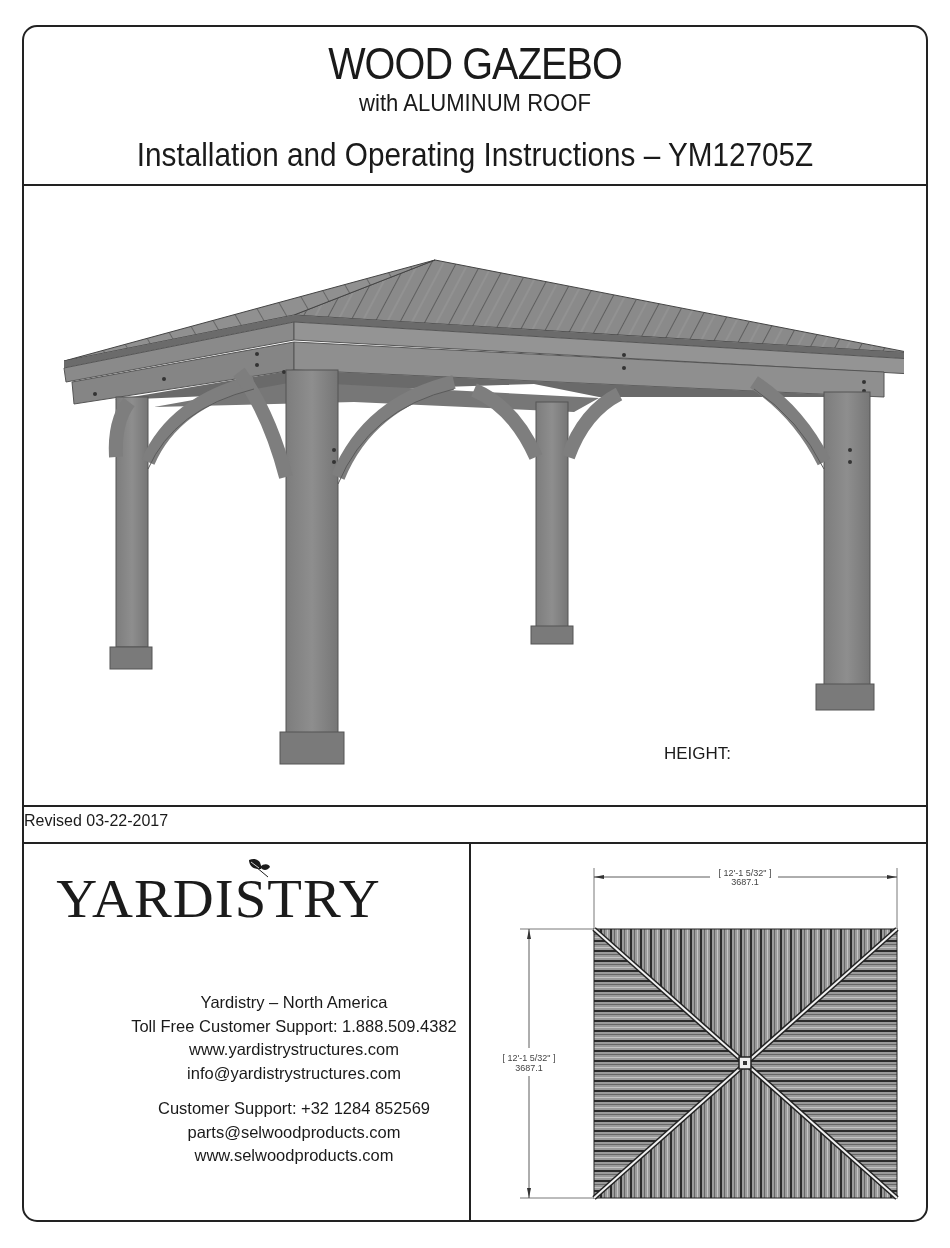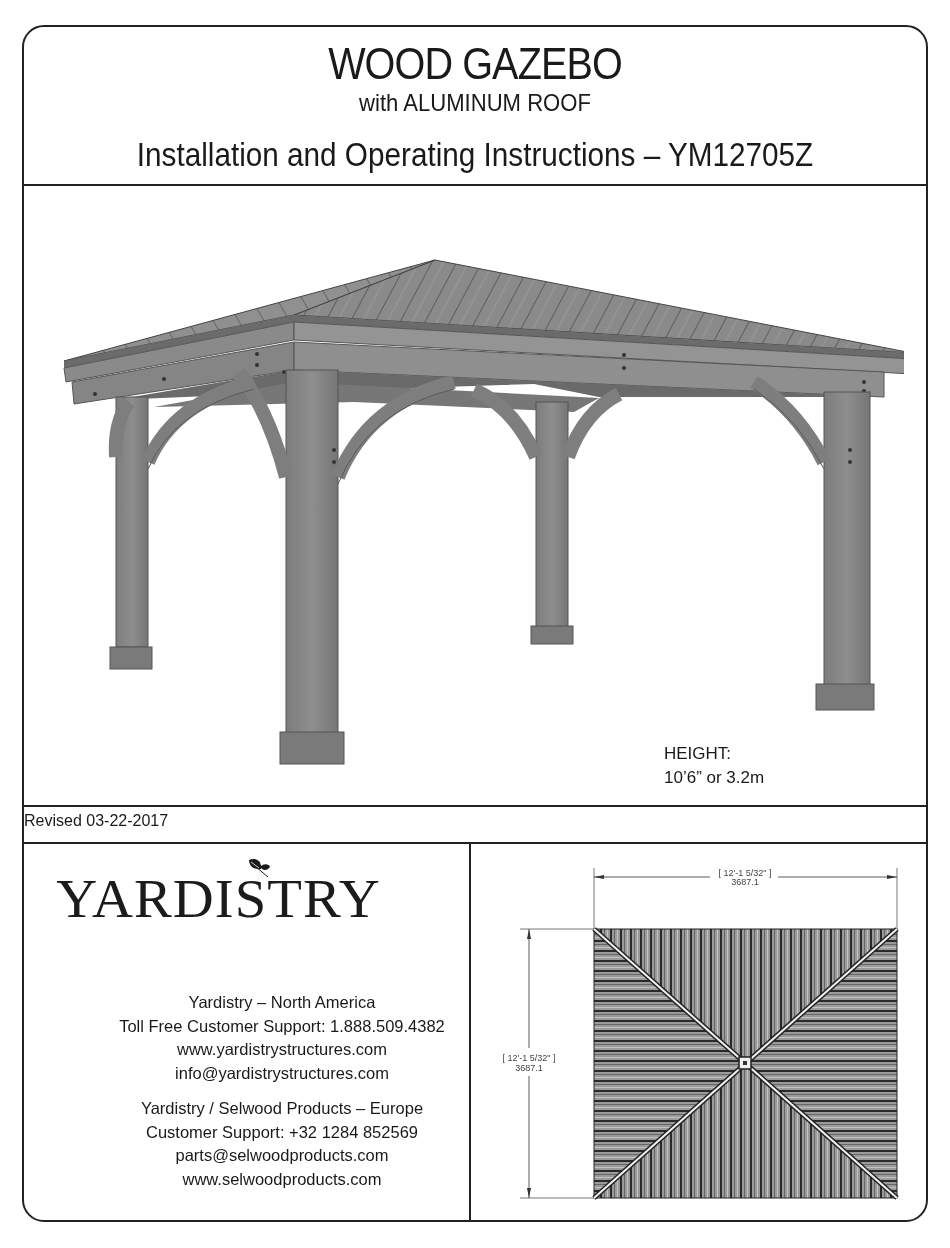--- a/index.html
+++ b/index.html
@@ -1,21 +1,21 @@
 <!DOCTYPE html>
 <html><head>
 <meta charset="utf-8">
 <style>
   * { box-sizing: border-box; margin: 0; padding: 0; }
   html, body { width: 950px; height: 1248px; background: #ffffff; overflow: hidden; }
   body { font-family: "Liberation Sans", "DejaVu Sans", sans-serif; color: #1a1a1a; position: relative; }
 
   .frame {
     position: absolute; left: 22px; top: 25px; width: 906px; height: 1197px;
-    border: 2px solid #222; border-radius: 22px;
+    border: 2px solid #222; border-radius: 15px;
   }
   .hline { position: absolute; left: 0; right: 0; height: 0; border-top: 2px solid #222; }
   .vline { position: absolute; width: 0; border-left: 2px solid #222; }
 
   .title {
     position: absolute; left: 0; right: 0; top: 13px; text-align: center;
     font-size: 44px; letter-spacing: -1px; font-weight: normal; line-height: 48px;
     transform: scaleX(0.9);
   }
   .subtitle {
@@ -43,21 +43,21 @@
     position: absolute; left: 0; width: 390px; top: 857px; text-align: center;
   }
   .logo-word {
     font-family: "Liberation Serif", "DejaVu Serif", serif;
     font-size: 54px; letter-spacing: 1px; color: #1b1b1b; line-height: 64px;
     display: inline-block; transform: scaleX(1.05); margin-top: 10px;
   }
   .leaf { position: absolute; left: 222px; top: 0px; width: 26px; height: 22px; }
 
   .contact {
-    position: absolute; left: 4px; width: 508px; text-align: center;
+    position: absolute; left: 16px; width: 508px; text-align: center;
     font-size: 16.5px; line-height: 23.5px;
   }
   .contact.na { top: 964px; }
   .contact.eu { top: 1070px; }
 
   .plan { position: absolute; left: 470px; top: 840px; width: 440px; height: 370px; }
   .dim-text { font-family: "Liberation Sans", "DejaVu Sans", sans-serif; font-size: 9px; fill: #444; }
 </style>
 </head>
 <body>
@@ -142,21 +142,20 @@
     <g fill="#333">
       <circle cx="280" cy="228" r="2"></circle>
         <circle cx="280" cy="240" r="2"></circle>
       <circle cx="796" cy="228" r="2"></circle>
         <circle cx="796" cy="240" r="2"></circle>
     </g>
   </svg>
 
   <div class="height-label">
     <div>HEIGHT:</div>
-    <div>10’6” or 3.2m</div>
   </div>
 
   <div class="hline" style="top:778px"></div>
   <div class="revised">Revised 03-22-2017</div>
   <div class="hline" style="top:815px"></div>
   <div class="vline" style="left:445px; top:815px; height:380px"></div>
 
   <div class="logo" style="top:830px">
     <svg class="leaf" viewBox="0 0 26 22">
       <path d="M3 3 C 10 0, 16 4, 15 12 C 8 13, 3 9, 3 3 Z" fill="#1b1b1b"></path>
@@ -167,21 +166,20 @@
     <span class="logo-word">YARDISTRY</span>
   </div>
 
   <div class="contact na">
     <div>Yardistry – North America</div>
     <div>Toll Free Customer Support: 1.888.509.4382</div>
     <div>www.yardistrystructures.com</div>
     <div>info@yardistrystructures.com</div>
   </div>
   <div class="contact eu">
-    <div>Yardistry / Selwood Products – Europe</div>
     <div>Customer Support: +32 1284 852569</div>
     <div>parts@selwoodproducts.com</div>
     <div>www.selwoodproducts.com</div>
   </div>
 </div>
 
 <svg class="plan" viewBox="470 840 440 370">
   <defs>
     <pattern id="vstripes" width="10" height="10" patternUnits="userSpaceOnUse">
       <rect width="10" height="10" fill="#9a9a9a"></rect>

